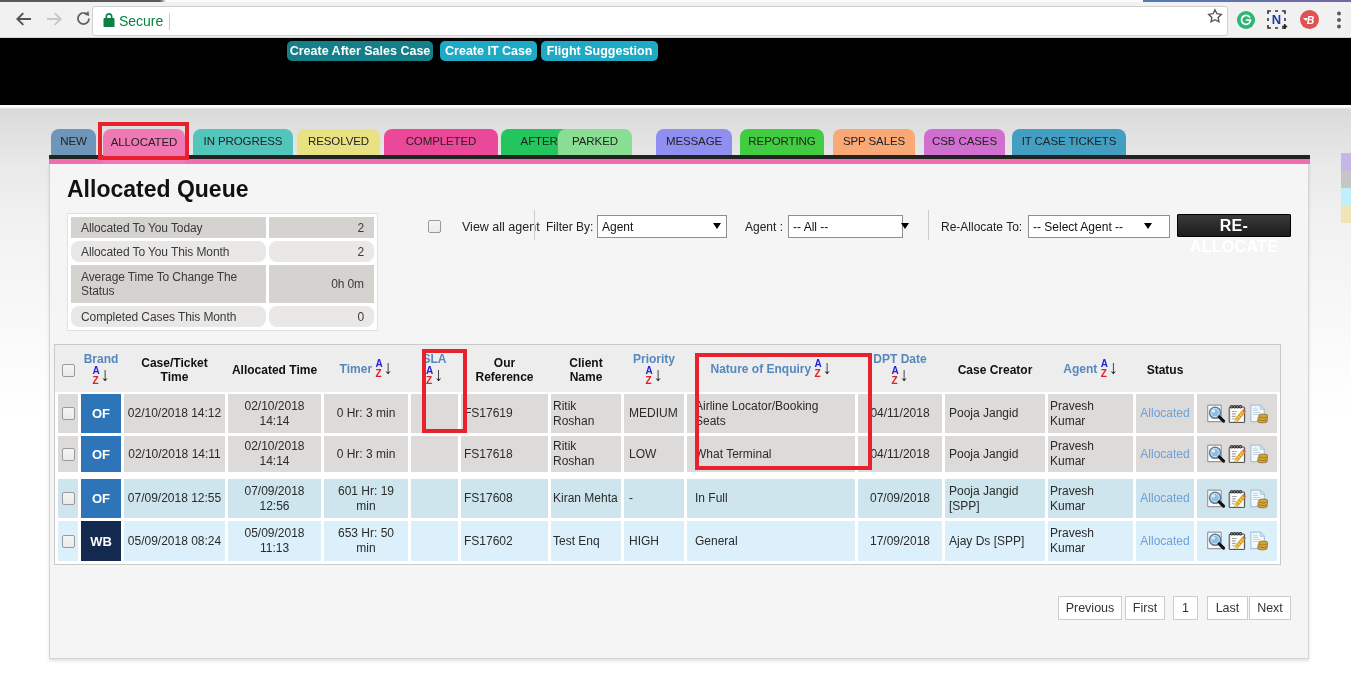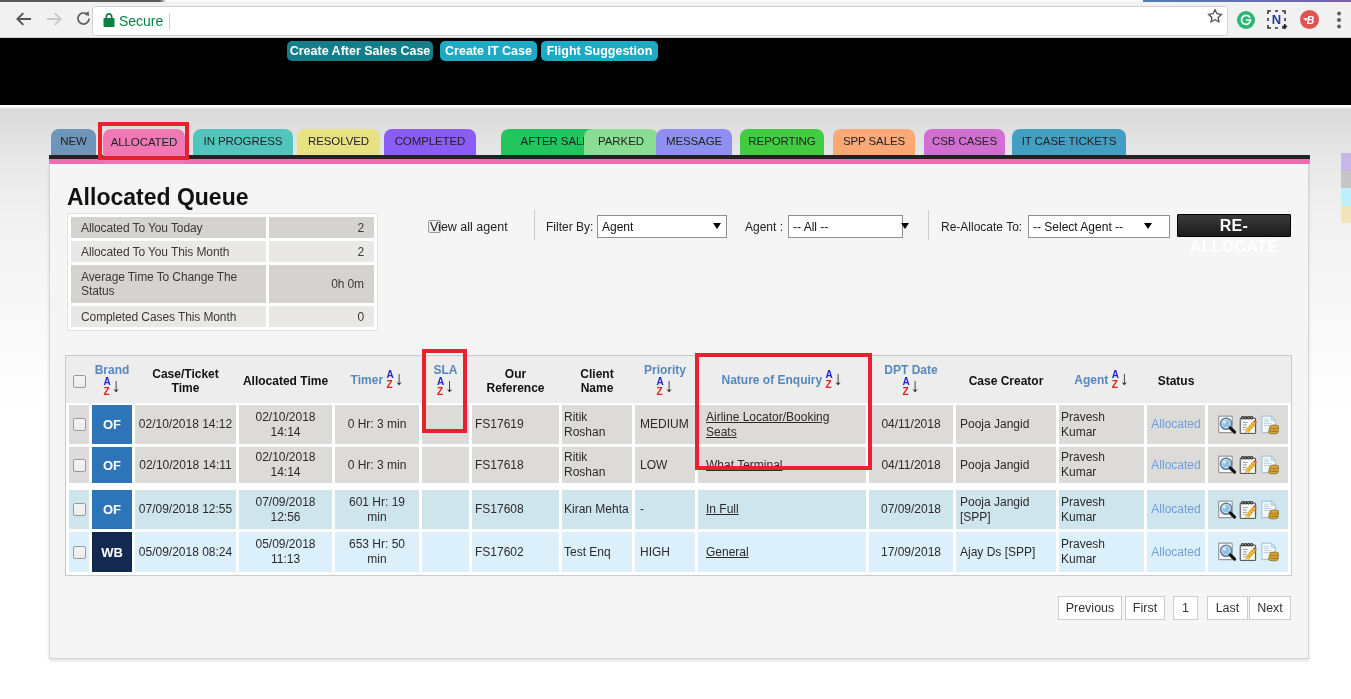--- a/index.html
+++ b/index.html
@@ -33,49 +33,49 @@
 
 
 .tab { position:absolute; top:129px; height:26px; border-radius:8px 8px 0 0; font-size:11.5px; letter-spacing:-0.1px; color:#222; text-align:center; line-height:25px; z-index:1; }
 #blackbar { position:absolute; left:49px; top:155px; width:1261px; height:4px; background:#222; z-index:2; }
 #pinkbar { position:absolute; left:49px; top:159px; width:1261px; height:4.5px; background:#ef6eb1; z-index:2; }
 #tab-alloc { position:absolute; left:103px; top:129px; width:82px; height:34.5px; background:#f078b4; border-radius:8px 8px 0 0; z-index:3; font-size:11.5px; letter-spacing:-0.1px; color:#222; text-align:center; line-height:26px; }
 .redrect { position:absolute; border:4px solid #e8212e; z-index:10; }
 
 
 #panel { position:absolute; left:49px; top:163px; width:1260px; height:496px; background:#f5f5f5; border:1px solid #d4d4d4; border-top:none; box-shadow:0 2px 3px rgba(0,0,0,0.12); }
-#heading { position:absolute; left:17px; top:13px; font-size:23px; font-weight:bold; color:#111;margin-top:8px; }
+#heading { position:absolute; left:17px; top:13px; font-size:23px; font-weight:bold; color:#111; }
 
 
 #stats { position:absolute; left:17px; top:50px; border-spacing:3px; background:#fff; border:1px solid #e2e2e2; }
 #stats td { font-size:12px; letter-spacing:-0.1px; color:#3a3a3a; padding:0 10px; }
 #stats .lab { width:195px; }
 #stats .val { width:105px; text-align:right; }
 #stats tr.odd td { background:#d5d3d0; height:21px; }
-#stats tr.even td { background:#e9e8e6; height:21px; }
+#stats tr.even td { background:#e9e8e6; height:21px;border-radius:8px; }
 #stats tr.tall td { height:38px; }
 
 
 .flabel { position:absolute; font-size:12px; color:#222; top:57px; }
 .fsep { position:absolute; top:47px; width:1px; height:30px; background:#ccc; }
 select { position:absolute; top:52px; height:23px; font-size:12px; font-family:"Liberation Sans",sans-serif; border:1px solid #8f8f8f; background:#fff; border-radius:0; -webkit-appearance:none; appearance:none; padding:0 4px; color:#111; }
 .selarrow { position:absolute; top:60px; width:0; height:0; border-left:4px solid transparent; border-right:4px solid transparent; border-top:6px solid #000; pointer-events:none; }
 #vaa { position:absolute; left:378px; top:57px; width:13px; height:13px; }
-#vaalab { position:absolute; left:380px; top:57px; font-size:12.5px; color:#222; }
+#vaalab { position:absolute; left:412px; top:57px; font-size:12.5px; color:#222; }
 #reallocate { position:absolute; left:1127px; top:51px; width:114px; height:23px; background:linear-gradient(#3a3a3a,#1c1c1c); border:1px solid #000; border-radius:1px; color:#fff; font-weight:bold; font-size:16px; font-family:"Liberation Sans",sans-serif; line-height:21px; text-align:center; letter-spacing:0.3px; }
 
 
-#mtbl { position:absolute; left:15px; top:181px; border-spacing:3px; background:linear-gradient(#ededed 0px,#ededed 47px,#ffffff 47px); border:1px solid #c9c9c9; table-layout:fixed;margin-top:11px; }
+#mtbl { position:absolute; left:4px; top:181px; border-spacing:3px; background:linear-gradient(#ededed 0px,#ededed 47px,#ffffff 47px); border:1px solid #c9c9c9; table-layout:fixed; }
 #mtbl th { background:#ededed; font-size:12px; font-weight:bold; color:#111; height:43px; padding:0; }
 #mtbl th.blue, #mtbl th .blue { color:#5688bd; }
 #mtbl td { font-size:12px; color:#2b2b2b; padding:0; vertical-align:middle; line-height:15px; }
 #mtbl tr.gray td { background:#dcdbd9; }
 #mtbl tr.blue1 td { background:#cee5ed; border-top:4px solid #fff; }
 #mtbl tr.blue2 td { background:#dbf0fb; }
-#mtbl td.ctr { text-align:center; white-space:nowrap; } #mtbl td.l { padding-left:2px; } #mtbl td.l3 { padding-left:3px; } #mtbl td.lp { padding-left:8px; padding-right:12px;text-decoration:underline; } #mtbl td.p5 { padding-left:5px; } #mtbl td.p4 { padding-left:4px; } .nw { white-space:nowrap; }
+#mtbl td.ctr { text-align:center; white-space:nowrap; } #mtbl td.l { padding-left:2px; } #mtbl td.l3 { padding-left:3px; } #mtbl td.lp { padding-left:8px; padding-right:12px; } #mtbl td.p5 { padding-left:5px; } #mtbl td.p4 { padding-left:4px; } .nw { white-space:nowrap; }
 #mtbl td.badge { text-align:center; font-weight:bold; color:#fff; font-size:13px; padding:0; }
 #mtbl tr.gray td.badge, #mtbl tr.blue1 td.of { background:#2e74b8; }
 #mtbl tr td.of { background:#2e74b8 !important; }
 #mtbl tr td.wb { background:#13294f !important; }
 #mtbl td.status { color:#6f9fd8; text-align:center; }
 .sg { display:inline-block; vertical-align:middle; position:relative; width:17px; height:22px; }
 .sg .a { position:absolute; left:0; top:0; font-size:10px; font-weight:bold; color:#2222dd; line-height:10px; }
 .sg .z { position:absolute; left:0; top:10px; font-size:10px; font-weight:bold; color:#dd2222; line-height:10px; }
 .sg .ar { position:absolute; left:8px; top:-2px; font-size:19px; font-weight:normal; color:#222; }
 .icns svg { vertical-align:middle; margin:0 1px; width:19px; height:20px; }
@@ -160,23 +160,23 @@
     <div class="hbtn" id="hb1">Create After Sales Case</div>
     <div class="hbtn" id="hb2">Create IT Case</div>
     <div class="hbtn" id="hb3">Flight Suggestion</div>
   </div>
 
   <div id="pagebg"></div>
 
   <div class="tab" style="left:51px;  width:45px;  background:#6e95ba;">NEW</div>
   <div class="tab" style="left:193px; width:100px; background:#52c6bd;">IN PROGRESS</div>
   <div class="tab" style="left:297px; width:83px;  background:#e9e282;">RESOLVED</div>
-  <div class="tab" style="left:384px; width:92px;  background:#8b5cf6;">COMPLETED</div>
+  <div class="tab" style="left:384px; width:114px;  background:#ec4899;">COMPLETED</div>
   <div class="tab" style="left:481px; width:116px;  background:#22c55e;margin-left:20px;">AFTER SALES</div>
-  <div class="tab" style="left:584px; width:74px;  background:#8ade93;">PARKED</div>
+  <div class="tab" style="left:558px; width:74px;  background:#8ade93;">PARKED</div>
   <div class="tab" style="left:656px; width:76px;  background:#8f8ff2;">MESSAGE</div>
   <div class="tab" style="left:740px; width:84px;  background:#42cc42;">REPORTING</div>
   <div class="tab" style="left:833px; width:82px;  background:#f9a876;">SPP SALES</div>
   <div class="tab" style="left:924px; width:81px;  background:#d16fd1;">CSB CASES</div>
   <div class="tab" style="left:1012px;width:114px; background:#429fc2;">IT CASE TICKETS</div>
   <div id="blackbar"></div>
   <div id="pinkbar"></div>
   <div id="tab-alloc">ALLOCATED</div>
   <div class="redrect" style="left:98px; top:122px; width:91px; height:38px;"></div>
 

